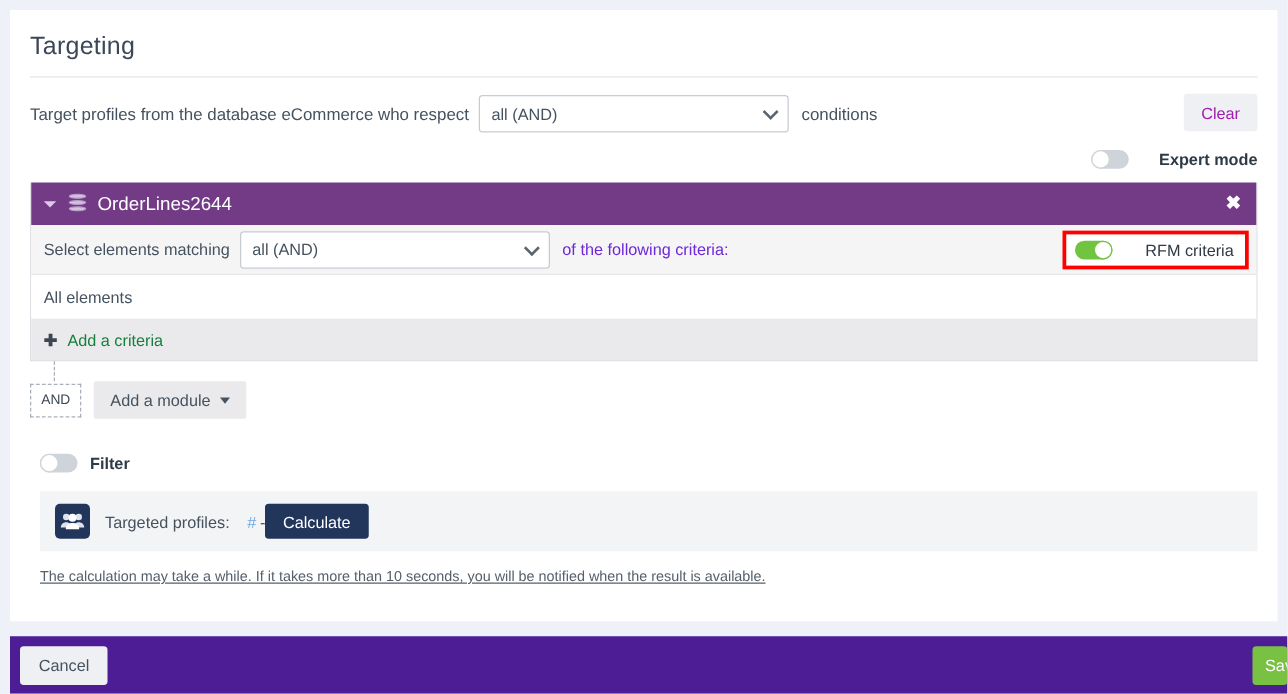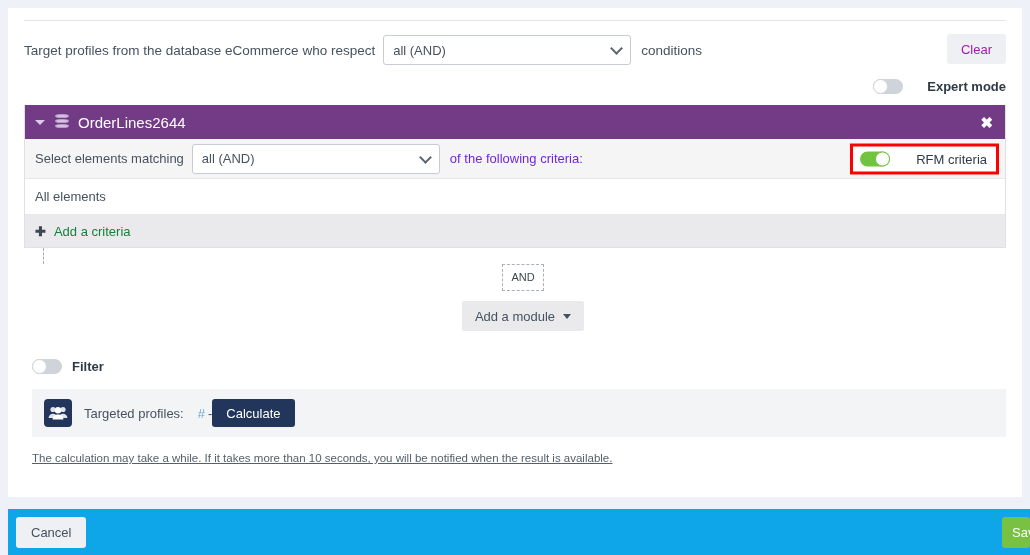--- a/index.html
+++ b/index.html
@@ -205,21 +205,20 @@
   .add-criteria-text { font-size: 13px; color: #15803d; }
 
   
   .and-area {
     position: relative;
     margin: 0 0 0 16px;
     padding-top: 16px;
     display: flex;
     align-items: center;
     gap: 10px;
-    flex-direction: column;
   }
   .and-connector {
     position: absolute;
     left: 19px; top: 0; width: 0; height: 16px;
     border-left: 1px dashed #a9b0b8;
   }
   .and-badge {
     border: 1px dashed #a9b0b8;
     background: #ffffff;
     font-size: 11px;
@@ -295,21 +294,21 @@
     font-size: 11.5px;
     color: #55606b;
     text-decoration: underline;
   }
 
   
   .footer {
     position: absolute;
     left: 8px; top: 509px;
     width: 1022px; height: 46px;
-    background: #0ea5e9;
+    background: #4c1d95;
     display: flex;
     align-items: center;
     padding: 0 0 0 8px;
   }
   .cancel-btn {
     background: #eef0f3;
     border: none;
     border-radius: 3px;
     height: 31px;
     padding: 0 15px;
@@ -334,20 +333,21 @@
     cursor: pointer;
   }
 </style>
 </head>
 <body>
 
 <div class="app">
 
   <div class="panel">
 
+    <div class="page-title">Targeting</div>
     <div class="title-rule"></div>
 
     <div class="target-row">
       <span class="target-text">Target profiles from the database eCommerce who respect</span>
 
       <div class="sel" id="sel-top">
         <span>all (AND)</span>
         <span class="chev"></span>
       </div>
 

